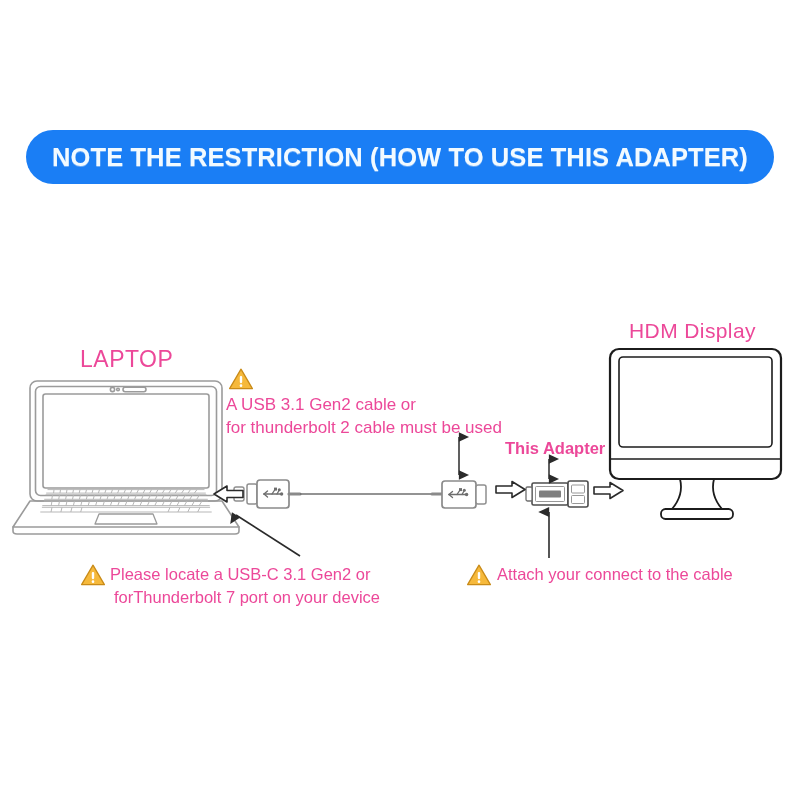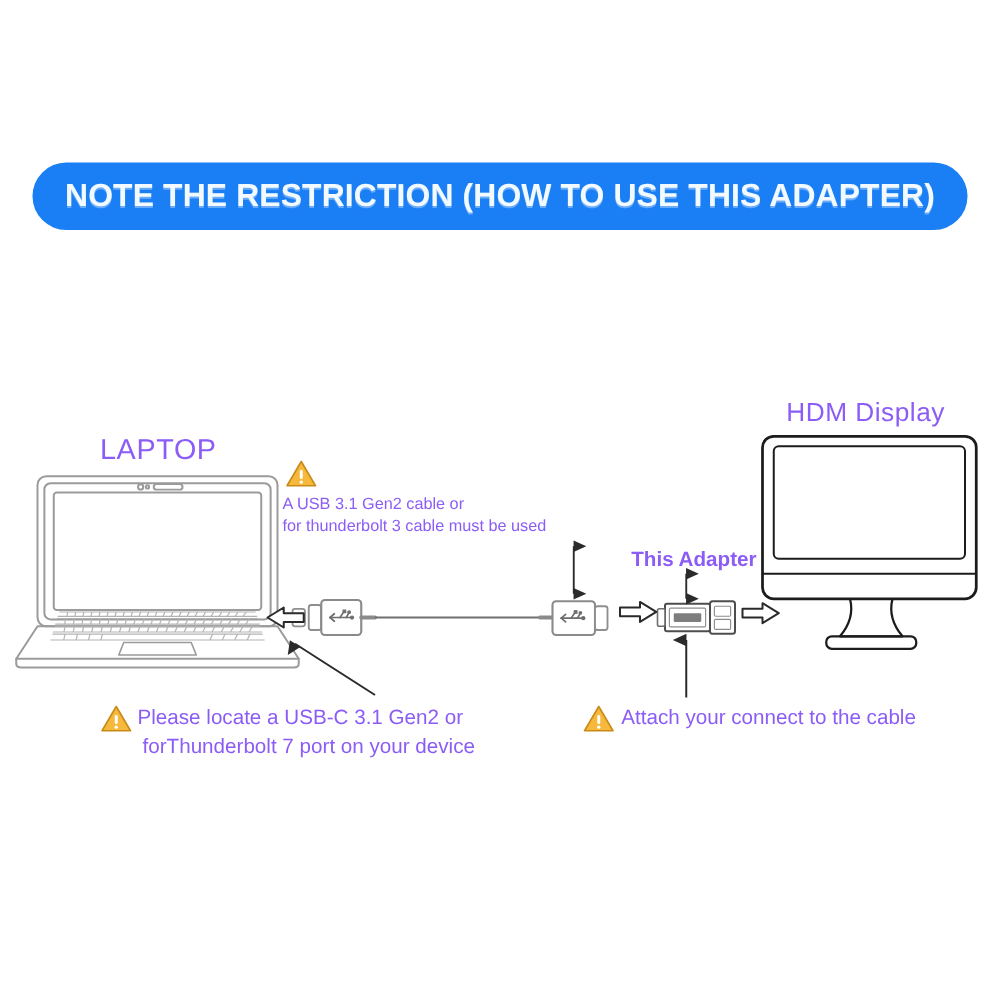--- a/index.html
+++ b/index.html
@@ -45,21 +45,21 @@
     letter-spacing: 0.1px;
     color: #f2faff;
     white-space: nowrap;
     text-shadow: 0 1px 0 rgba(255,255,255,0.35);
   }
 
   
   .txt {
     position: absolute;
     font-family: "Liberation Sans", sans-serif;
-    color: #8b5cf6;
+    color: #ec4899;
     white-space: nowrap;
     line-height: 1.28;
   }
 
   .label-laptop {
     left: 80px;
     top: 345px;
     font-size: 23px;
     letter-spacing: 0.5px;
     text-align: right;
@@ -73,21 +73,21 @@
   .label-this-adapter {
     left: 505px;
     top: 438px;
     font-size: 16.5px;
     font-weight: bold;
   }
 
   .note-cable {
     left: 226px;
     top: 394px;
-    font-size: 13px;
+    font-size: 17px;
   }
   .note-cable div { line-height: 1.35; }
 
   .cap-left {
     left: 110px;
     top: 563px;
     font-size: 16.5px;
   }
   .cap-left div { line-height: 1.38; }
   .cap-left .l2 { margin-left: 4px; }
@@ -381,21 +381,21 @@
       <circle cx="13" cy="18.7" r="1.35" fill="#ffffff"></circle>
     </svg>
   </div>
 
   <div class="txt label-laptop">LAPTOP</div>
   <div class="txt label-display">HDM  Display</div>
   <div class="txt label-this-adapter">This Adapter</div>
 
   <div class="txt note-cable">
     <div>A USB 3.1 Gen2 cable or</div>
-    <div>for thunderbolt 3 cable must be used</div>
+    <div>for thunderbolt 2 cable must be used</div>
   </div>
 
   <div class="txt cap-left">
     <div>Please locate a USB-C 3.1 Gen2 or</div>
     <div class="l2">forThunderbolt 7 port on your device</div>
   </div>
 
   <div class="txt cap-right">
     <div>Attach your connect to the cable</div>
   </div>

